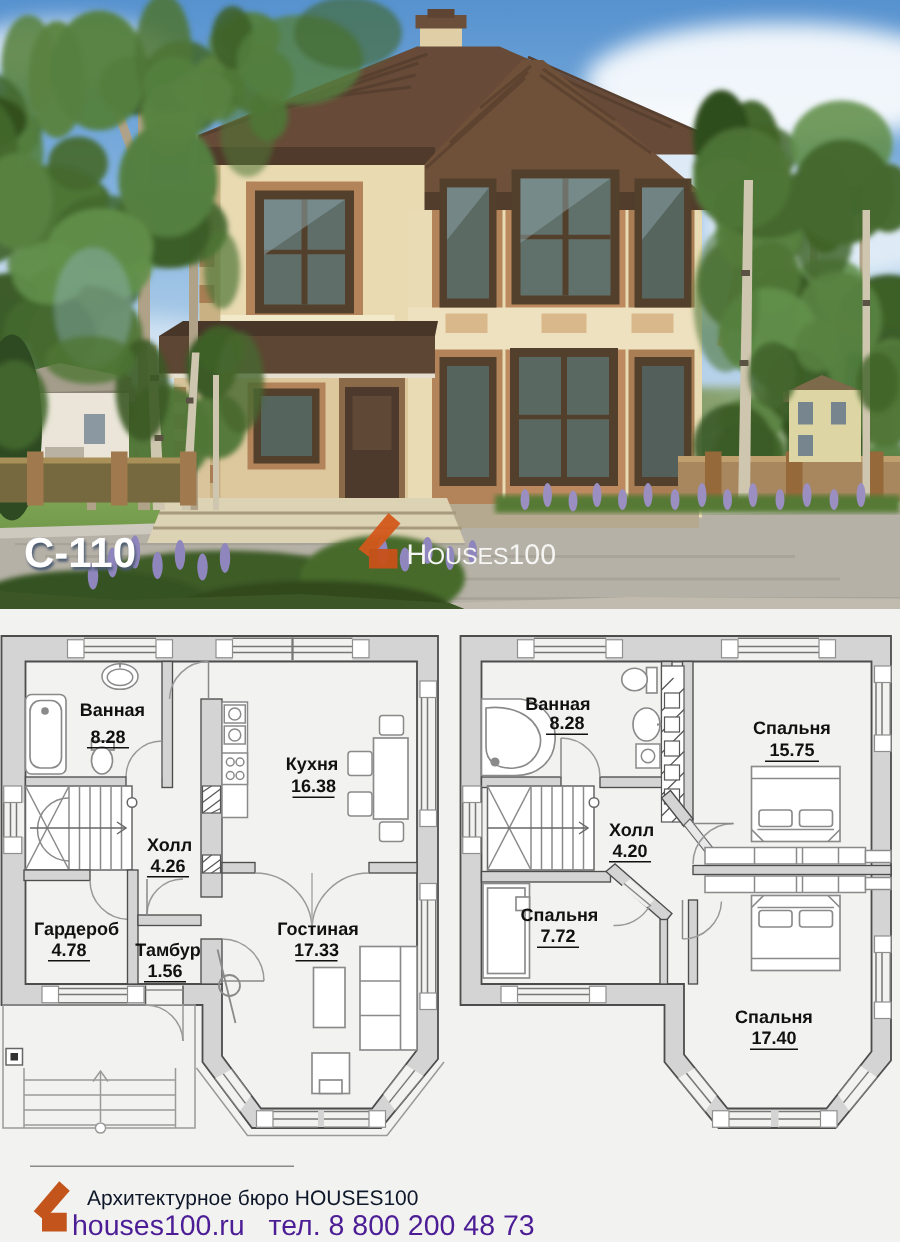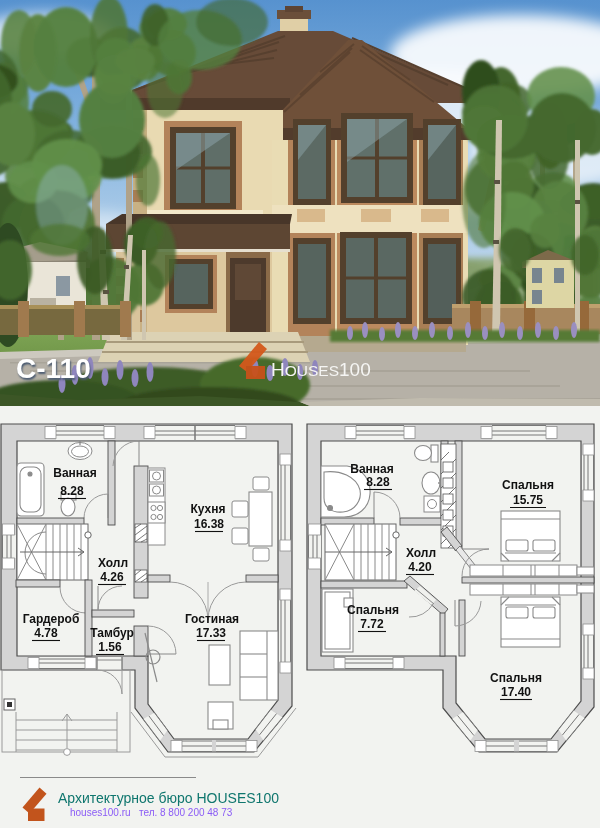--- a/index.html
+++ b/index.html
@@ -1,21 +1,21 @@
 <!DOCTYPE html>
 <html><head>
 <meta charset="utf-8">
 <style>
 html,body{margin:0;padding:0;width:600px;height:828px;background:#f2f3f0;font-family:"Liberation Sans",sans-serif;overflow:hidden;}
 #photo{position:absolute;left:0;top:0;width:600px;height:406px;}
 #plans{position:absolute;left:0;top:406px;width:586px;height:364px;}
 #footer{position:absolute;left:0;top:770px;width:600px;height:58px;}
 .ftline{position:absolute;left:20px;top:7px;width:176px;height:0;border-top:1px solid #8a8a8a;}
-.ft1{position:absolute;left:58px;top:20px;font-size:14px;color:#0f766e;}
-.ft2{position:absolute;left:70px;top:37px;font-size:10px;color:#8b5cf6;}
+.ft1{position:absolute;left:58px;top:20px;font-size:14px;color:#0f172a;}
+.ft2{position:absolute;left:48px;top:37px;font-size:19px;color:#4c1d95;}
 </style>
 </head>
 <body>
 
 <div id="photo">
 <svg width="600" height="406" viewBox="0 0 600 406" xmlns="http://www.w3.org/2000/svg">
 <defs>
 <linearGradient id="sky" x1="0" y1="0" x2="0" y2="1">
 <stop offset="0" stop-color="#5792cf"></stop>
 <stop offset="0.35" stop-color="#7fb0de"></stop>

